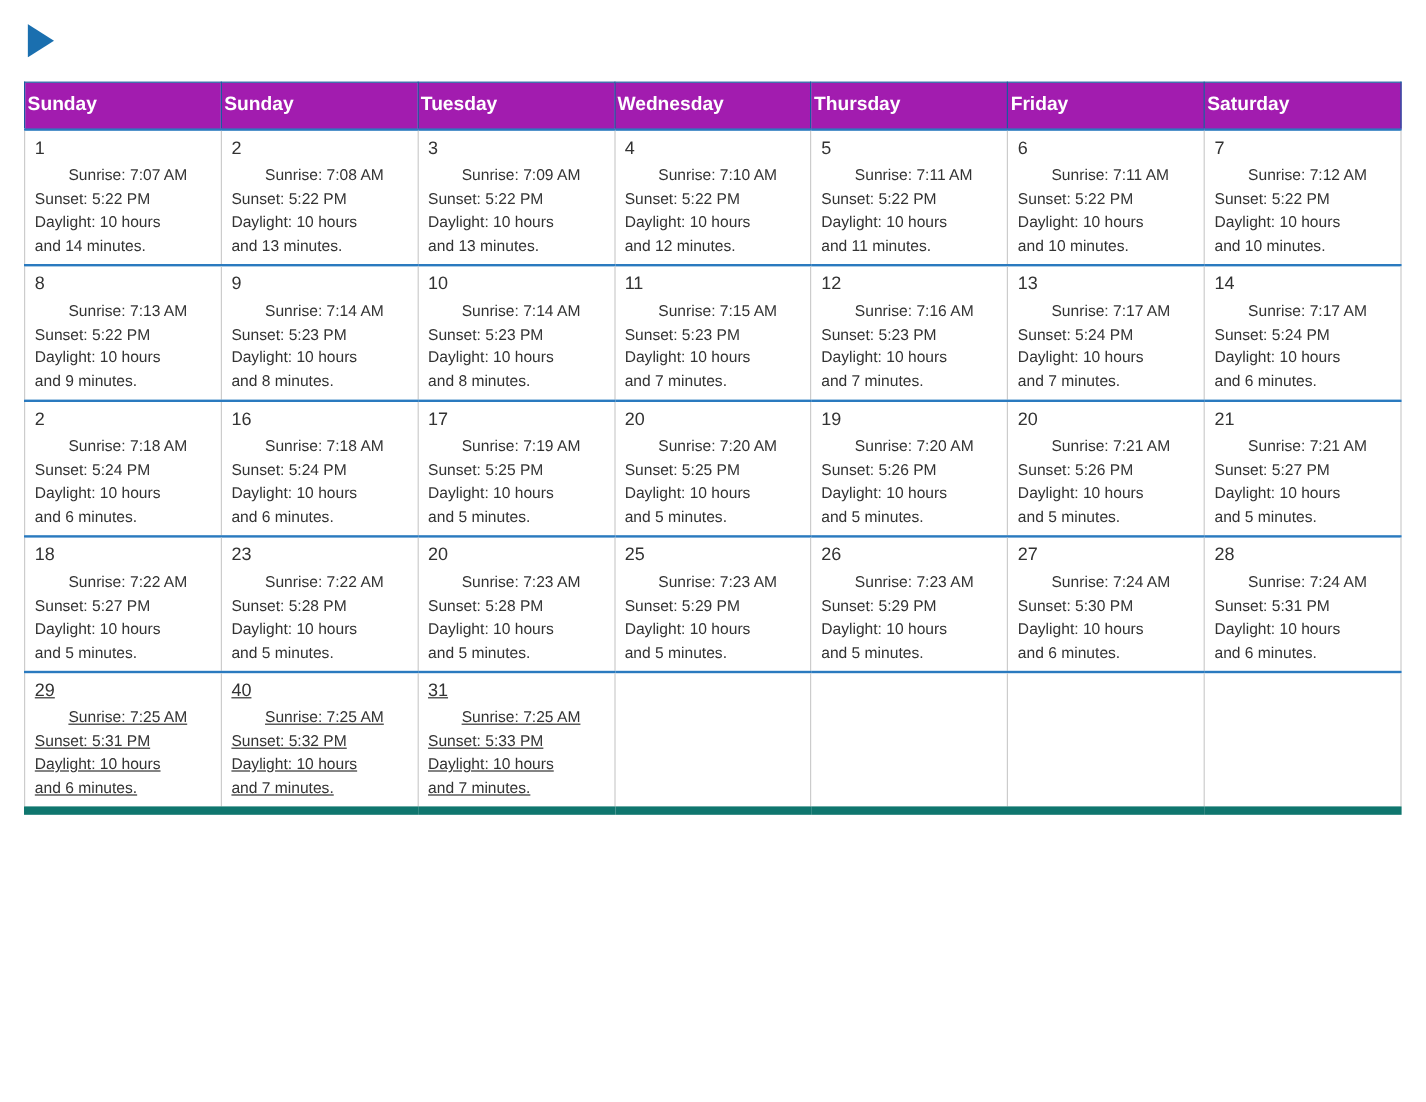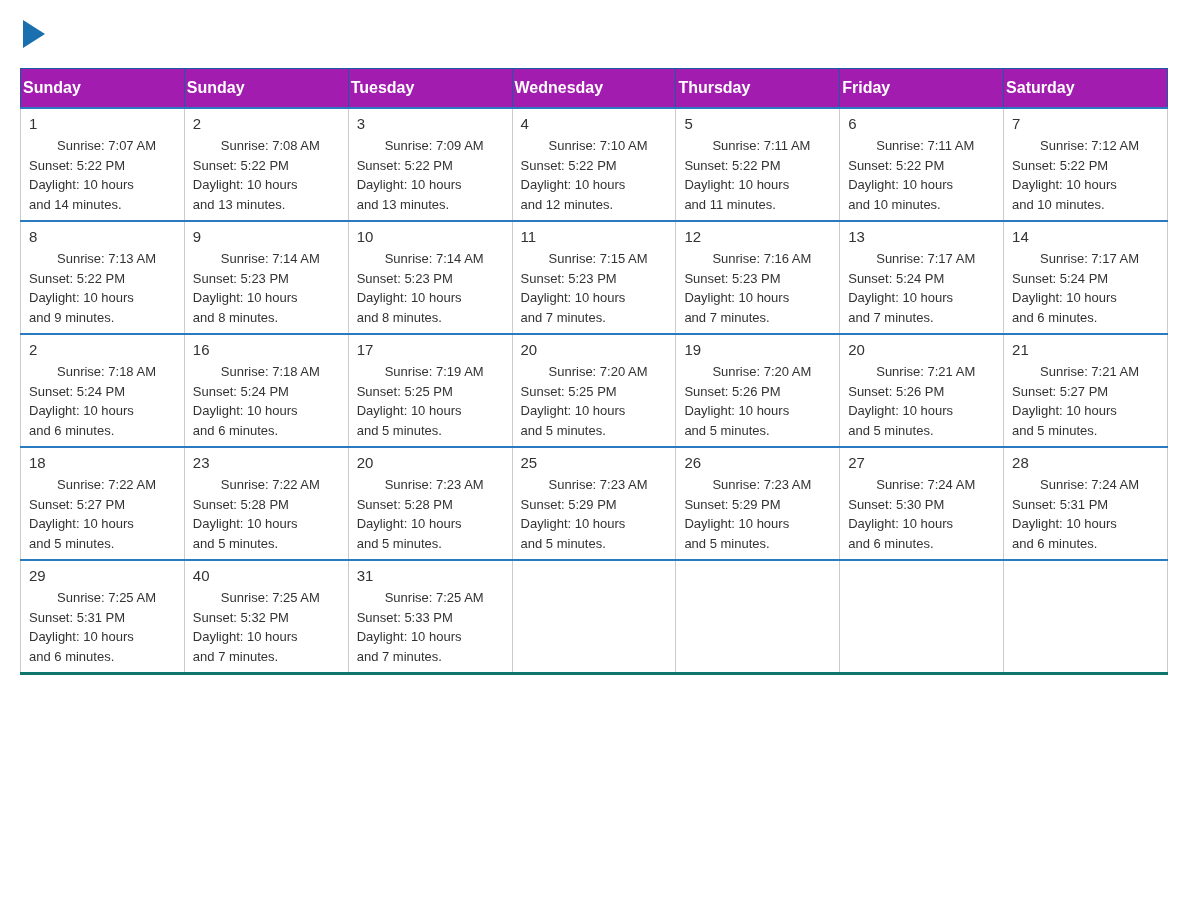--- a/index.html
+++ b/index.html
@@ -58,21 +58,22 @@
       vertical-align: top;
       padding: 6px 8px;
       border: 1px solid #ccc;
       width: calc(100% / 7);
       font-size: 13px;
       color: #333;
       min-height: 100px;
       border-top: 2px solid #2a7abf;
     }
     .calendar tr:last-child td {
-      border-bottom: 3px solid #0f766e;
+      border-bottom: 7px solid #0f766e;
+      text-decoration: underline;
     }
     .day-number {
       font-size: 15px;
       font-weight: normal;
       color: #333;
       display: block;
       margin-bottom: 4px;
     }
     .day-info {
       font-size: 13px;

